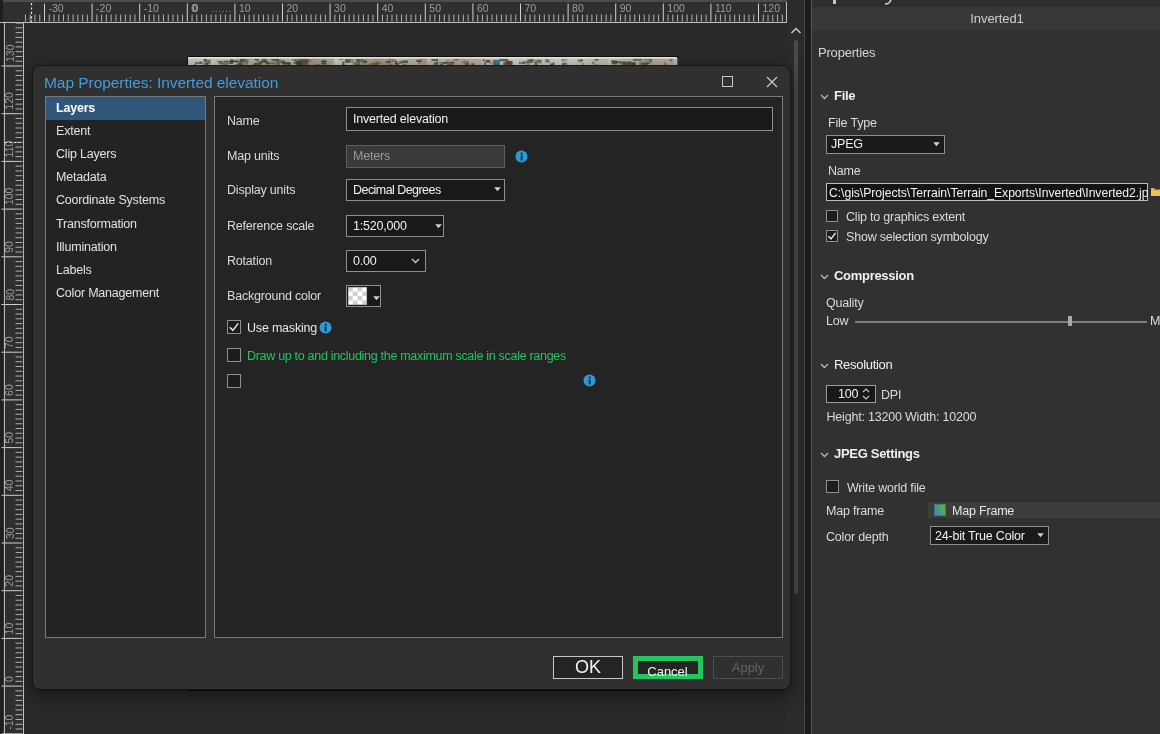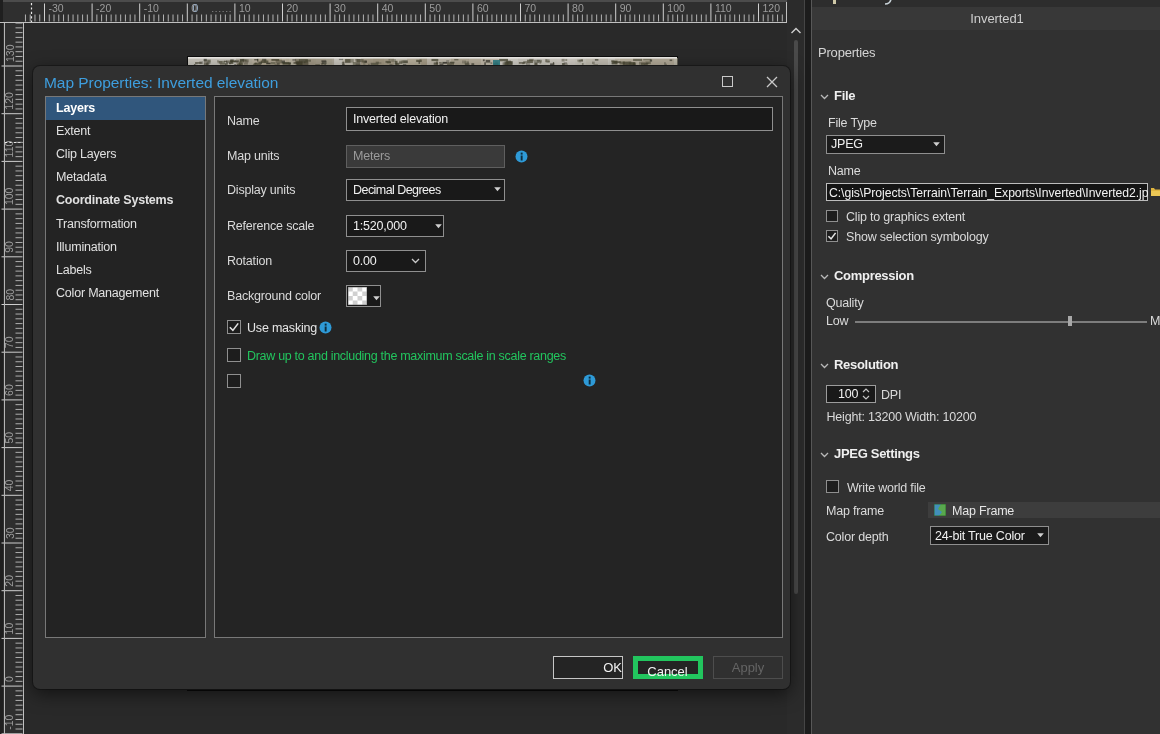--- a/index.html
+++ b/index.html
@@ -654,21 +654,21 @@
       </svg>
       <div class="lbl" style="left:22px;top:268px;color:#f0f0f0;font-weight:bold;font-size:13px;letter-spacing:-0.3px">Compression</div>
 <div class="lbl" style="left:14px;top:296px">Quality</div>
 <div class="lbl" style="left:14px;top:313.5px">Low</div>
 <div class="abs" style="left:43px;top:320.5px;width:292px;height:2px;background:#7d7d7d"></div>
 <div class="abs" style="left:256px;top:315.5px;width:3.5px;height:10px;background:#a8a8a8"></div>
 <div class="lbl" style="left:338px;top:313.5px">M</div>
 <svg width="9" height="6" style="position:absolute;left:8px;top:362.5px">
         <polyline points="1,1 4.5,4.5 8,1" fill="none" stroke="#b9b9b9" stroke-width="1.3"></polyline>
       </svg>
-      <div class="lbl" style="left:22px;top:357px;color:#f0f0f0;font-weight:bold;font-size:13px;letter-spacing:-0.3px">Resolution</div>
+      <div class="lbl" style="left:22px;top:357px;color:#f0f0f0;font-weight:normal;font-size:13px;letter-spacing:-0.3px">Resolution</div>
 <div class="abs" style="left:14px;top:385px;width:50px;height:18px;border:1px solid #9c9c9c;background:#191919"></div>
 <div class="lbl" style="left:26px;top:387px;color:#f0f0f0">100</div>
 <svg width="8" height="12" style="position:absolute;left:50px;top:388px">
         <polyline points="1,4 4,1 7,4" fill="none" stroke="#c4c4c4" stroke-width="1.2"></polyline>
         <polyline points="1,8 4,11 7,8" fill="none" stroke="#c4c4c4" stroke-width="1.2"></polyline>
       </svg>
 <div class="lbl" style="left:69px;top:387.5px">DPI</div>
 <div class="lbl" style="left:14.5px;top:410px">Height: 13200 Width: 10200</div>
 <svg width="9" height="6" style="position:absolute;left:8px;top:451.5px">
         <polyline points="1,1 4.5,4.5 8,1" fill="none" stroke="#b9b9b9" stroke-width="1.3"></polyline>
@@ -697,21 +697,21 @@
 <div class="abs" style="left:689px;top:10px;width:10.5px;height:10.5px;border:1.4px solid #c9c9c9"></div>
 <svg width="12" height="12" style="position:absolute;left:732.5px;top:10px">
         <path d="M1,1 L11,11 M11,1 L1,11" stroke="#c9c9c9" stroke-width="1.3"></path>
       </svg>
 <div class="abs" style="left:12px;top:30px;width:161px;height:542px;border:1px solid #787878;background:#232323"></div>
 <div class="abs" style="left:13px;top:31px;width:159px;height:23px;background:#30567c"></div>
 <div class="abs" style="left:23px;top:34.5px;color:#ffffff;font-weight:bold;font-size:12.5px;letter-spacing:-0.2px;white-space:nowrap">Layers</div>
 <div class="abs" style="left:23px;top:57.7px;color:#e0e0e0;font-weight:normal;font-size:12.5px;letter-spacing:-0.2px;white-space:nowrap">Extent</div>
 <div class="abs" style="left:23px;top:80.9px;color:#e0e0e0;font-weight:normal;font-size:12.5px;letter-spacing:-0.2px;white-space:nowrap">Clip Layers</div>
 <div class="abs" style="left:23px;top:104.1px;color:#e0e0e0;font-weight:normal;font-size:12.5px;letter-spacing:-0.2px;white-space:nowrap">Metadata</div>
-<div class="abs" style="left:23px;top:127.30000000000001px;color:#e0e0e0;font-weight:bold;font-size:12.5px;letter-spacing:-0.2px;white-space:nowrap">Coordinate Systems</div>
+<div class="abs" style="left:23px;top:127.30000000000001px;color:#e0e0e0;font-weight:normal;font-size:12.5px;letter-spacing:-0.2px;white-space:nowrap">Coordinate Systems</div>
 <div class="abs" style="left:23px;top:150.5px;color:#e0e0e0;font-weight:normal;font-size:12.5px;letter-spacing:-0.2px;white-space:nowrap">Transformation</div>
 <div class="abs" style="left:23px;top:173.7px;color:#e0e0e0;font-weight:normal;font-size:12.5px;letter-spacing:-0.2px;white-space:nowrap">Illumination</div>
 <div class="abs" style="left:23px;top:196.9px;color:#e0e0e0;font-weight:normal;font-size:12.5px;letter-spacing:-0.2px;white-space:nowrap">Labels</div>
 <div class="abs" style="left:23px;top:220.1px;color:#e0e0e0;font-weight:normal;font-size:12.5px;letter-spacing:-0.2px;white-space:nowrap">Color Management</div>
 <div class="abs" style="left:181px;top:30px;width:569px;height:542px;border:1px solid #787878;background:#242424"></div>
 <div class="abs" style="left:194px;top:47.5px;color:#dadada;font-size:12.5px;letter-spacing:-0.2px;white-space:nowrap">Name</div>
 <div class="abs" style="left:194px;top:83px;color:#dadada;font-size:12.5px;letter-spacing:-0.2px;white-space:nowrap">Map units</div>
 <div class="abs" style="left:194px;top:117px;color:#dadada;font-size:12.5px;letter-spacing:-0.2px;white-space:nowrap">Display units</div>
 <div class="abs" style="left:194px;top:153px;color:#dadada;font-size:12.5px;letter-spacing:-0.2px;white-space:nowrap">Reference scale</div>
 <div class="abs" style="left:194px;top:188px;color:#dadada;font-size:12.5px;letter-spacing:-0.2px;white-space:nowrap">Rotation</div>
@@ -769,16 +769,16 @@
         <rect x="5.7" y="5.5" width="1.9" height="5" fill="#0d2c3d"></rect>
       </svg>
 <div style="position:absolute;left:194px;top:281.5px;width:14px;height:14px;border:1px solid #8f8f8f;background:#1d1d1d;box-sizing:border-box"></div>
 <div class="abs" style="left:214px;top:282.5px;color:#22c55e;font-size:12.5px;letter-spacing:-0.3px">Draw up to and including the maximum scale in scale ranges</div>
 <div style="position:absolute;left:194px;top:307.5px;width:14px;height:14px;border:1px solid #8f8f8f;background:#1d1d1d;box-sizing:border-box"></div>
 <svg width="13" height="13" style="position:absolute;left:549.5px;top:308.0px">
         <circle cx="6.5" cy="6.5" r="6" fill="#2e9ad7"></circle>
         <rect x="5.7" y="2.6" width="1.9" height="2" fill="#0d2c3d"></rect>
         <rect x="5.7" y="5.5" width="1.9" height="5" fill="#0d2c3d"></rect>
       </svg>
-<div class="abs" style="left:520px;top:590px;width:70px;height:23px;border:1px solid #c6c6c6;background:#242424;color:#f2f2f2;font-size:13px;text-align:right;line-height:21px">OK</div>
+<div class="abs" style="left:520px;top:590px;width:70px;height:23px;border:1px solid #c6c6c6;background:#242424;color:#f2f2f2;font-size:18px;text-align:center;line-height:21px">OK</div>
 <div class="abs" style="left:599.5px;top:590px;width:70px;height:23px;border:5px solid #22c55e;background:#242424;color:#f2f2f2;font-size:13px;text-align:center;line-height:21px">Cancel</div>
 <div class="abs" style="left:680px;top:590px;width:70px;height:23px;border:1px solid #4d4d4d;background:#303030;color:#646464;font-size:13px;text-align:center;line-height:21px">Apply</div>
 </div>
 </div>
 </body></html>

